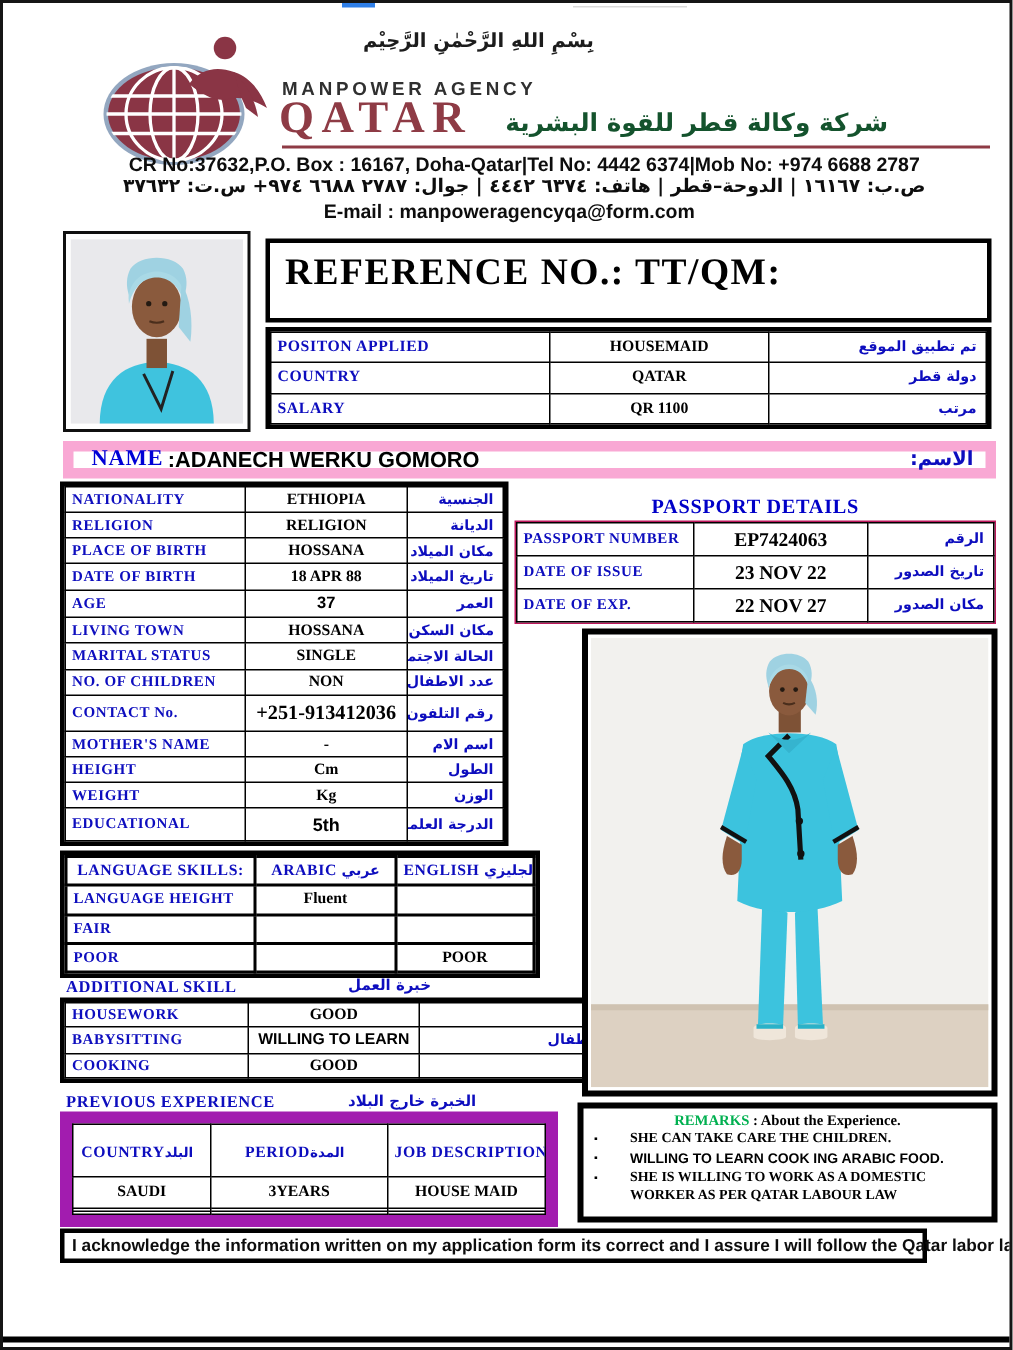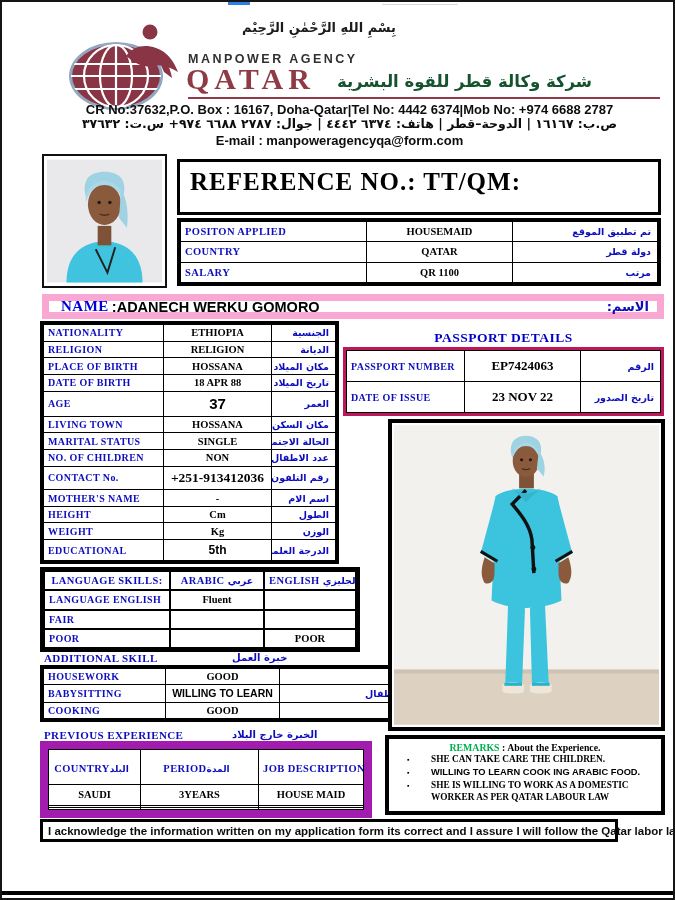--- a/index.html
+++ b/index.html
@@ -42,26 +42,26 @@
 
   #pos-table{left:175px;top:216px;width:484px;height:68px;border:3px solid #000;box-sizing:border-box;}
   #pos-table .lbl{font-size:10.5px;}
 
   #name-bar{left:40px;top:292px;width:622px;height:25px;border:7px solid #f9a8d4;box-sizing:border-box;display:flex;align-items:center;}
   #name-label{margin-left:12px;font-weight:900;font-size:15px;color:#0000d6;letter-spacing:.5px;}
   #name-value{margin-left:3px;font-weight:800;font-size:14.5px;color:#000;}
   #name-ar{margin-left:auto;margin-right:8px;font-size:13px;font-weight:700;color:#0d0dbe;}
 
   #personal-table{left:38px;top:319px;width:299px;height:243px;border:3.5px solid #000;box-sizing:border-box;}
-  #personal-table tr:nth-child(5) .val{font-size:15px;font-family:Liberation Sans, sans-serif;}
+  #personal-table tr:nth-child(5) .val{font-size:11px;font-family:Liberation Sans, sans-serif;}
   #personal-table tr:nth-child(9) .val{font-size:13.5px;}
   #personal-table tr:nth-child(13) .val{font-size:12px;font-family:"Liberation Sans","DejaVu Sans",sans-serif;}
 
   #passport-title{left:341px;top:328px;width:321px;text-align:center;font-weight:800;font-size:13.5px;color:#0000c8;letter-spacing:.5px;}
-  #passport-table{left:341px;top:345px;width:321px;height:69px;border:3px solid #be185d;box-sizing:border-box;}
+  #passport-table{left:341px;top:345px;width:321px;height:69px;border:1px solid #be185d;box-sizing:border-box;}
   #passport-table .val{font-size:13px;}
 
   #language-table{left:38px;top:565px;width:320px;height:85px;border:3px solid #000;box-sizing:border-box;}
   #language-table td{border-width:2px;}
   #language-table .hdr{color:#0d0dbe;font-weight:800;text-align:center;font-size:10.5px;}
   #language-table .hdr .ar-in{font-size:9.5px;}
 
   .sec-title{font-family:"Liberation Serif","DejaVu Serif",serif;font-weight:800;color:#0d0dbe;font-size:11px;letter-spacing:.4px;}
   #addl-title{left:42px;top:650px;}
   #addl-title-ar{left:230px;top:650px;width:128px;text-align:left;color:#0d0dbe;font-size:10px;font-weight:600;}
@@ -69,21 +69,21 @@
   #addl-table tr:nth-child(2) .val{font-family:"Liberation Sans","DejaVu Sans",sans-serif;font-size:10.5px;}
 
   #exp-title{left:42px;top:727px;}
   #exp-title-ar{left:230px;top:727px;width:128px;text-align:left;color:#0d0dbe;font-size:10px;font-weight:600;}
   #exp-table{left:38px;top:739px;width:332px;height:77px;border:8px solid #a21caf;box-sizing:border-box;}
   #exp-table .hdr{text-align:center;}
   #exp-table .hdr .lbl{font-size:10.5px;}
   #exp-table .hdr .ar-in{color:#0d0dbe;font-size:9px;font-weight:600;margin-right:6px;}
 
   
-  #remarks-box{left:383px;top:733px;width:280px;height:80px;border:4px solid #000;box-sizing:border-box;padding:3px 18px;}
+  #remarks-box{left:383px;top:733px;width:280px;height:80px;border:4px solid #000;box-sizing:border-box;padding:3px 7px;}
   #remarks-head{text-align:center;font-family:"Liberation Serif","DejaVu Serif",serif;font-weight:800;font-size:9.8px;color:#000;}
   #remarks-head .green{color:#00b050;}
   .bullet-row{display:flex;margin-top:1px;}
   .bullet-glyph{width:10px;font-size:7px;line-height:12px;color:#000;flex:0 0 10px;}
   .bullet-text{font-family:"Liberation Serif","DejaVu Serif",serif;font-weight:800;font-size:9.3px;line-height:11.5px;color:#000;padding-left:14px;}
   .bullet-row:nth-child(3) .bullet-text{font-family:"Liberation Sans","DejaVu Sans",sans-serif;font-weight:700;}
 
   
   #ack-box{left:38px;top:817px;width:578px;height:23px;border:3px solid #000;box-sizing:border-box;display:flex;align-items:center;}
   #ack-box span{margin-left:5px;font-size:11.5px;font-weight:700;color:#0d0d0d;white-space:nowrap;}
@@ -276,39 +276,44 @@
           <tr>
             <td class="lbl">PASSPORT NUMBER</td>
             <td class="val">EP7424063</td>
             <td class="ar">الرقم</td>
           </tr>
       <tr>
             <td class="lbl">DATE OF ISSUE</td>
             <td class="val">23 NOV 22</td>
             <td class="ar">تاريخ الصدور</td>
           </tr>
+      <tr>
+            <td class="lbl">DATE OF EXP.</td>
+            <td class="val">22 NOV 27</td>
+            <td class="ar">مكان الصدور</td>
+          </tr>
     </tbody>
       </table>
   </div>
 
   <div class="abs" id="language-table">
     <table>
       <colgroup>
           <col style="width:126px">
           <col style="width:94px">
           <col>
         </colgroup>
       <tbody>
           <tr>
         <td class="lbl hdr">LANGUAGE SKILLS:</td>
         <td class="lbl hdr"><span>ARABIC</span> <span class="ar-in ar">عربي</span></td>
         <td class="lbl hdr"><span>ENGLISH</span> <span class="ar-in ar">الجليزي</span></td>
       </tr>
       <tr>
-            <td class="lbl">LANGUAGE ENGLISH</td>
+            <td class="lbl">LANGUAGE HEIGHT</td>
             <td class="val">Fluent</td>
             <td class="val"></td>
           </tr>
       <tr>
             <td class="lbl">FAIR</td>
             <td class="val"></td>
             <td class="val"></td>
           </tr>
       <tr>
             <td class="lbl">POOR</td>

